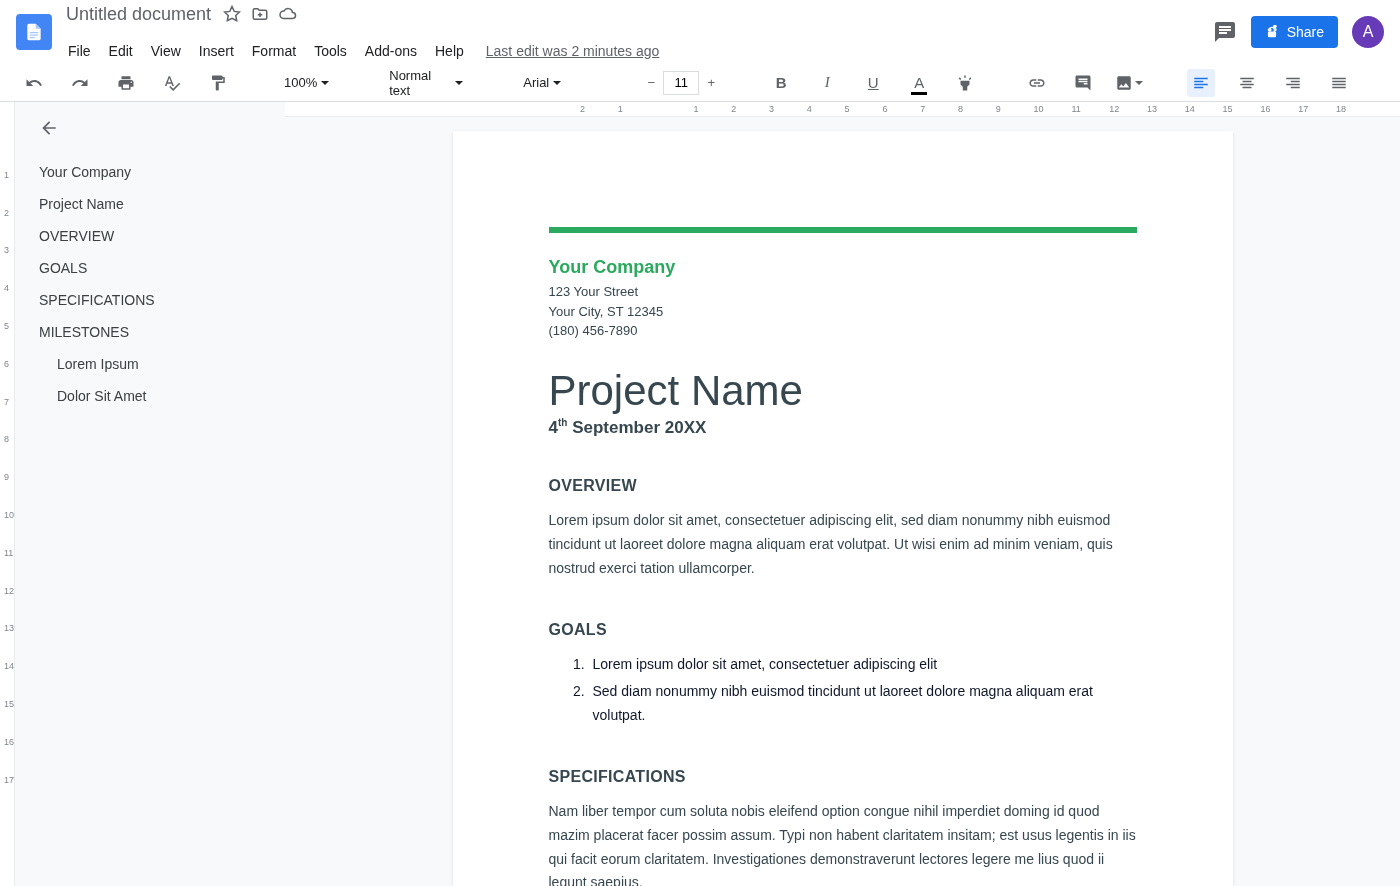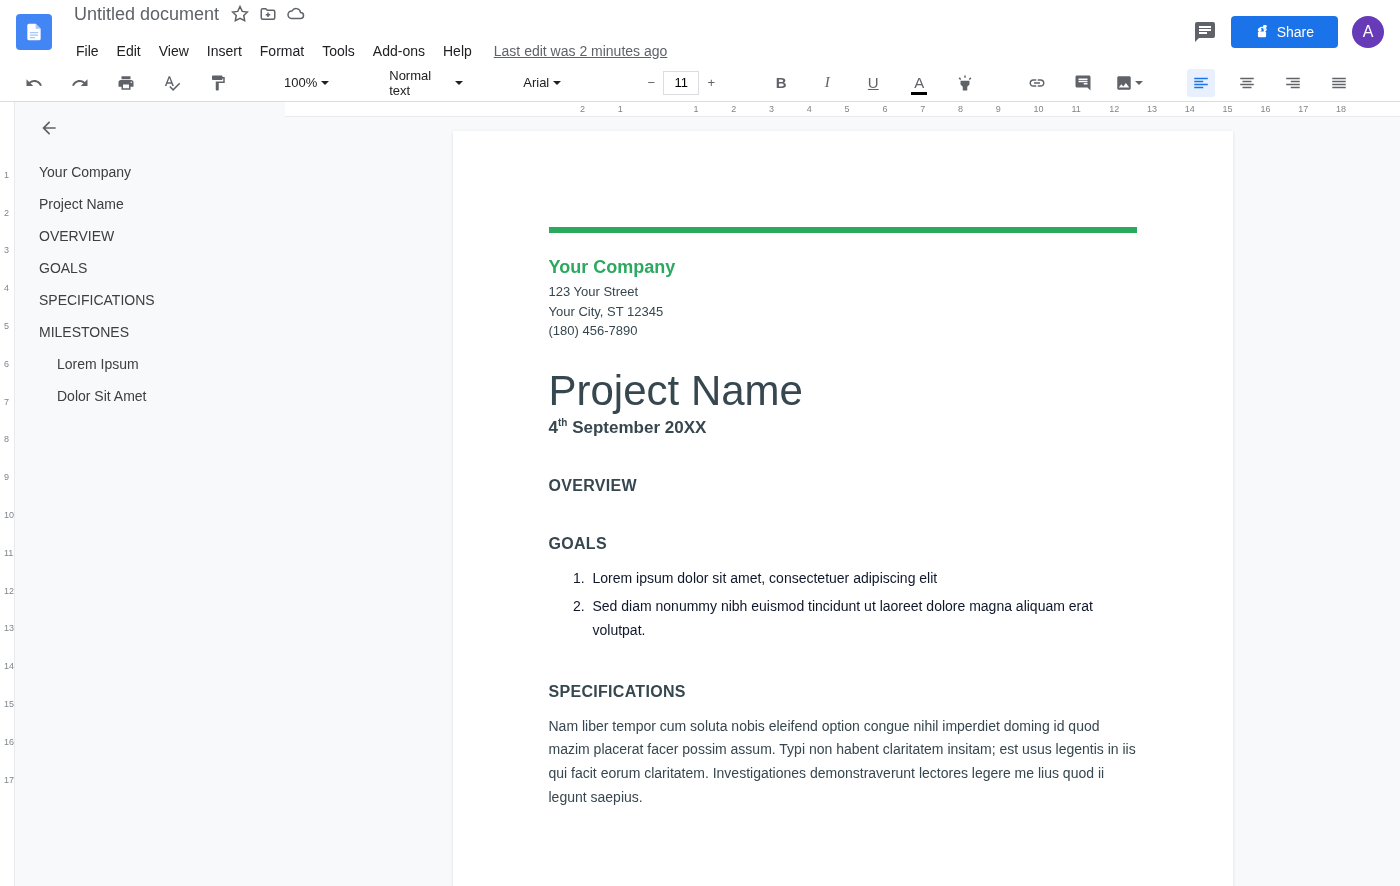--- a/index.html
+++ b/index.html
@@ -1,32 +1,32 @@
 <!DOCTYPE html>
 <html><head>
 <meta charset="utf-8">
 <style>
 * { margin: 0; padding: 0; box-sizing: border-box; }
 body { font-family: Arial, 'Helvetica Neue', sans-serif; background: #fff; overflow: hidden; }
 
 
-.header { display: flex; align-items: center; padding: 8px 16px; height: 64px; gap: 8px; }
+.header { display: flex; align-items: center; padding: 8px 16px; height: 64px; }
 .docs-icon { width: 36px; height: 36px; background: #4285f4; border-radius: 4px; display: flex; align-items: center; justify-content: center; margin-right: 8px; }
 .docs-icon svg { width: 20px; height: 26px; }
 .header-center { flex: 1; display: flex; flex-direction: column; }
 .title-row { display: flex; align-items: center; gap: 6px; }
 .doc-title { font-size: 18px; color: #5f6368; padding: 2px 6px; }
 .title-icons { display: flex; gap: 10px; color: #5f6368; }
 .title-icons span { cursor: pointer; }
 .menu-row { display: flex; align-items: center; gap: 2px; font-size: 14px; color: #202124; margin-top: 12px; }
 .menu-item { padding: 4px 8px; cursor: pointer; border-radius: 4px; }
 .last-edit { color: #5f6368; text-decoration: underline; margin-left: 12px; cursor: pointer; }
 .header-right { display: flex; align-items: center; gap: 14px; }
 .comment-btn { width: 24px; height: 24px; color: #5f6368; cursor: pointer; }
-.share-btn { background: #1a73e8; color: #fff; padding: 8px 24px; border-radius: 4px; font-size: 14px; font-weight: 500; cursor: pointer; display: flex; align-items: center; gap: 8px; border: none; }
+.share-btn { background: #1a73e8; color: #fff; padding: 8px 14px; border-radius: 4px; font-size: 14px; font-weight: 500; cursor: pointer; display: flex; align-items: center; gap: 8px; border: none; }
 .avatar { width: 32px; height: 32px; border-radius: 50%; background: #673ab7; color: #fff; display: flex; align-items: center; justify-content: center; font-size: 16px; font-weight: 500; cursor: pointer; }
 
 
 .toolbar { display: flex; align-items: center; padding: 4px 20px; border-bottom: 1px solid #dadce0; height: 38px; gap: 18px; font-size: 13px; color: #5f6368; }
 .tb-btn { min-width: 28px; height: 28px; display: flex; align-items: center; justify-content: center; cursor: pointer; border-radius: 3px; }
 .tb-btn.active { background: #e8f0fe; color: #1a73e8; }
 .tb-sep { width: 1px; height: 20px; background: #dadce0; margin: 0 4px; }
 .tb-dropdown { display: flex; align-items: center; gap: 4px; padding: 0 8px; height: 28px; cursor: pointer; border-radius: 3px; color: #202124; }
 .tb-fontsize { display: flex; align-items: center; }
 .tb-fontsize-input { width: 36px; height: 24px; text-align: center; border: 1px solid #dadce0; font-size: 13px; }
@@ -351,20 +351,21 @@
       </div>
     <div class="page">
       <div class="page-bar"></div>
       <div class="company">Your Company</div>
       <div class="addr">123 Your Street</div>
       <div class="addr">Your City, ST 12345</div>
       <div class="addr">(180) 456-7890</div>
       <div class="proj-title">Project Name</div>
       <div class="proj-date">4<sup>th</sup> September 20XX</div>
       <div class="sect-h">OVERVIEW</div>
+      <div class="sect-p">Lorem ipsum dolor sit amet, consectetuer adipiscing elit, sed diam nonummy nibh euismod tincidunt ut laoreet dolore magna aliquam erat volutpat. Ut wisi enim ad minim veniam, quis nostrud exerci tation ullamcorper.</div>
       <div class="sect-h">GOALS</div>
       <ol class="sect-ol">
         <li>Lorem ipsum dolor sit amet, consectetuer adipiscing elit</li>
         <li>Sed diam nonummy nibh euismod tincidunt ut laoreet dolore magna aliquam erat volutpat.</li>
       </ol>
       <div class="sect-h">SPECIFICATIONS</div>
       <div class="sect-p">Nam liber tempor cum soluta nobis eleifend option congue nihil imperdiet doming id quod mazim placerat facer possim assum. Typi non habent claritatem insitam; est usus legentis in iis qui facit eorum claritatem. Investigationes demonstraverunt lectores legere me lius quod ii legunt saepius.</div>
     </div>
   </div>
 </div>

